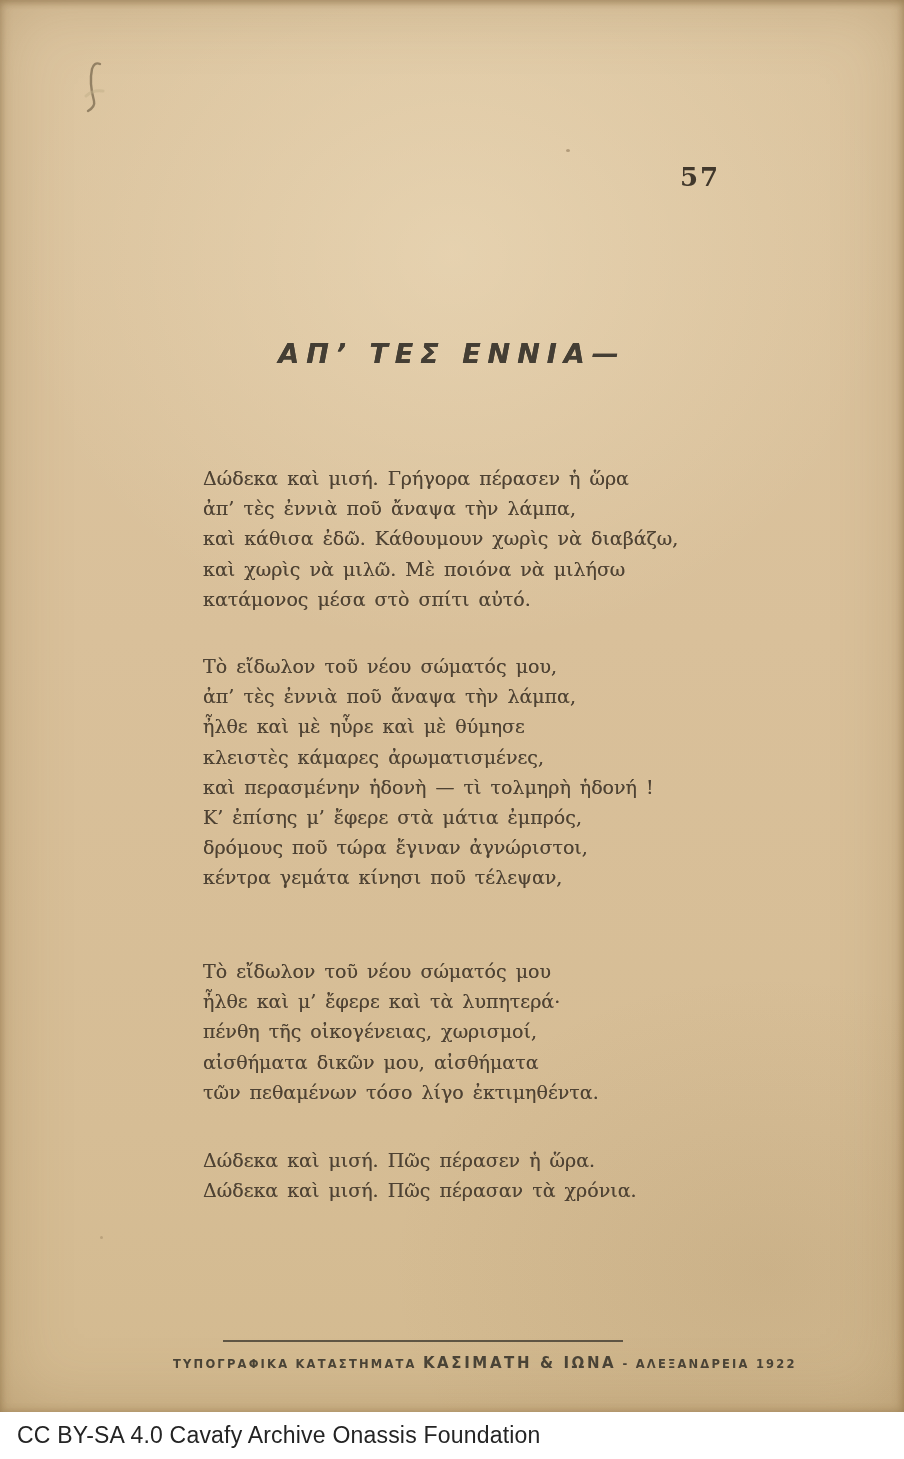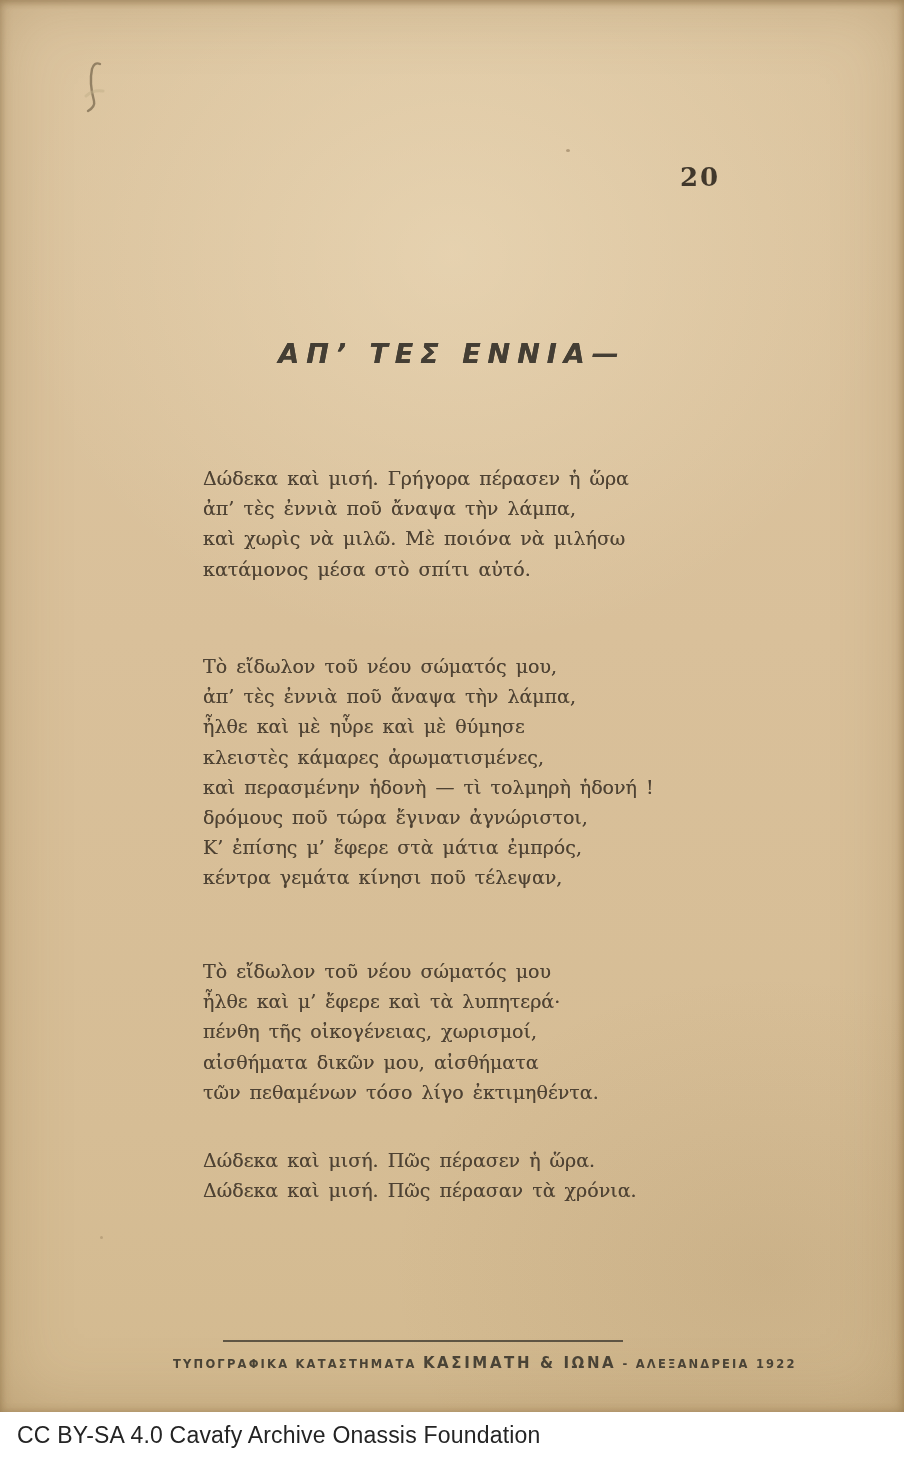--- a/index.html
+++ b/index.html
@@ -89,39 +89,40 @@
 <div class="scan">
 
   <svg class="pencil-mark" viewBox="0 0 40 62" xmlns="http://www.w3.org/2000/svg">
     <path d="M24,8 C20,6 17,9 16,13 C14,22 15,34 18,45 C19,49 17,52 12,55" fill="none" stroke="#6a5a42" stroke-width="2.4" stroke-linecap="round" opacity="0.85"></path>
     <path d="M10,40 C14,36 20,34 27,35" fill="none" stroke="#b8a780" stroke-width="3" stroke-linecap="round" opacity="0.5"></path>
   </svg>
 
   <div class="speck" style="left:566px;top:149px;width:4px;height:3px;"></div>
   <div class="speck" style="left:100px;top:1236px;width:3px;height:3px;opacity:.35;"></div>
 
-  <div class="page-number">20</div>
+  <div class="page-number">57</div>
 
   <h1 class="poem-title">ΑΠ’ ΤΕΣ ΕΝΝΙΑ—</h1>
 
   <div class="stanza stanza-1">
     <div class="poem-line">Δώδεκα καὶ μισή. Γρήγορα πέρασεν ἡ ὥρα</div>
     <div class="poem-line">ἀπ’ τὲς ἐννιὰ ποῦ ἄναψα τὴν λάμπα,</div>
+    <div class="poem-line">καὶ κάθισα ἐδῶ. Κάθουμουν χωρὶς νὰ διαβάζω,</div>
     <div class="poem-line">καὶ χωρὶς νὰ μιλῶ. Μὲ ποιόνα νὰ μιλήσω</div>
     <div class="poem-line">κατάμονος μέσα στὸ σπίτι αὐτό.</div>
   </div>
 
   <div class="stanza stanza-2">
     <div class="poem-line">Τὸ εἴδωλον τοῦ νέου σώματός μου,</div>
     <div class="poem-line">ἀπ’ τὲς ἐννιὰ ποῦ ἄναψα τὴν λάμπα,</div>
     <div class="poem-line">ἦλθε καὶ μὲ ηὗρε καὶ μὲ θύμησε</div>
     <div class="poem-line">κλειστὲς κάμαρες ἀρωματισμένες,</div>
     <div class="poem-line">καὶ περασμένην ἡδονὴ — τὶ τολμηρὴ ἡδονή !</div>
+    <div class="poem-line">Κ’ ἐπίσης μ’ ἔφερε στὰ μάτια ἐμπρός,</div>
     <div class="poem-line">δρόμους ποῦ τώρα ἔγιναν ἀγνώριστοι,</div>
-    <div class="poem-line">Κ’ ἐπίσης μ’ ἔφερε στὰ μάτια ἐμπρός,</div>
     <div class="poem-line">κέντρα γεμάτα κίνησι ποῦ τέλεψαν,</div>
   </div>
 
   <div class="stanza stanza-3">
     <div class="poem-line">Τὸ εἴδωλον τοῦ νέου σώματός μου</div>
     <div class="poem-line">ἦλθε καὶ μ’ ἔφερε καὶ τὰ λυπητερά·</div>
     <div class="poem-line">πένθη τῆς οἰκογένειας, χωρισμοί,</div>
     <div class="poem-line">αἰσθήματα δικῶν μου, αἰσθήματα</div>
     <div class="poem-line">τῶν πεθαμένων τόσο λίγο ἐκτιμηθέντα.</div>
   </div>

